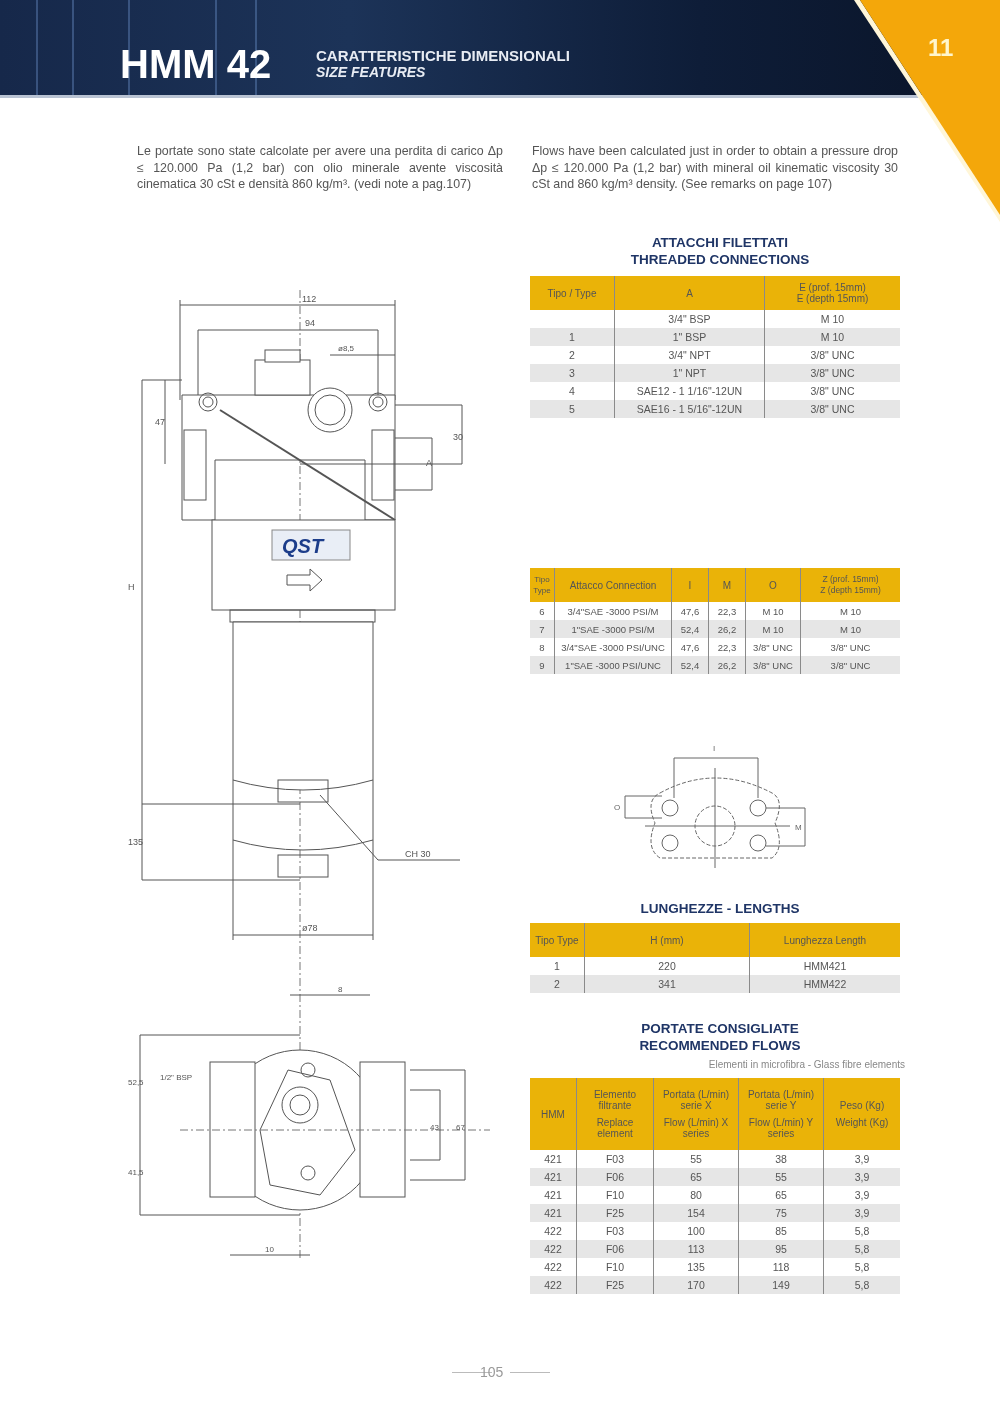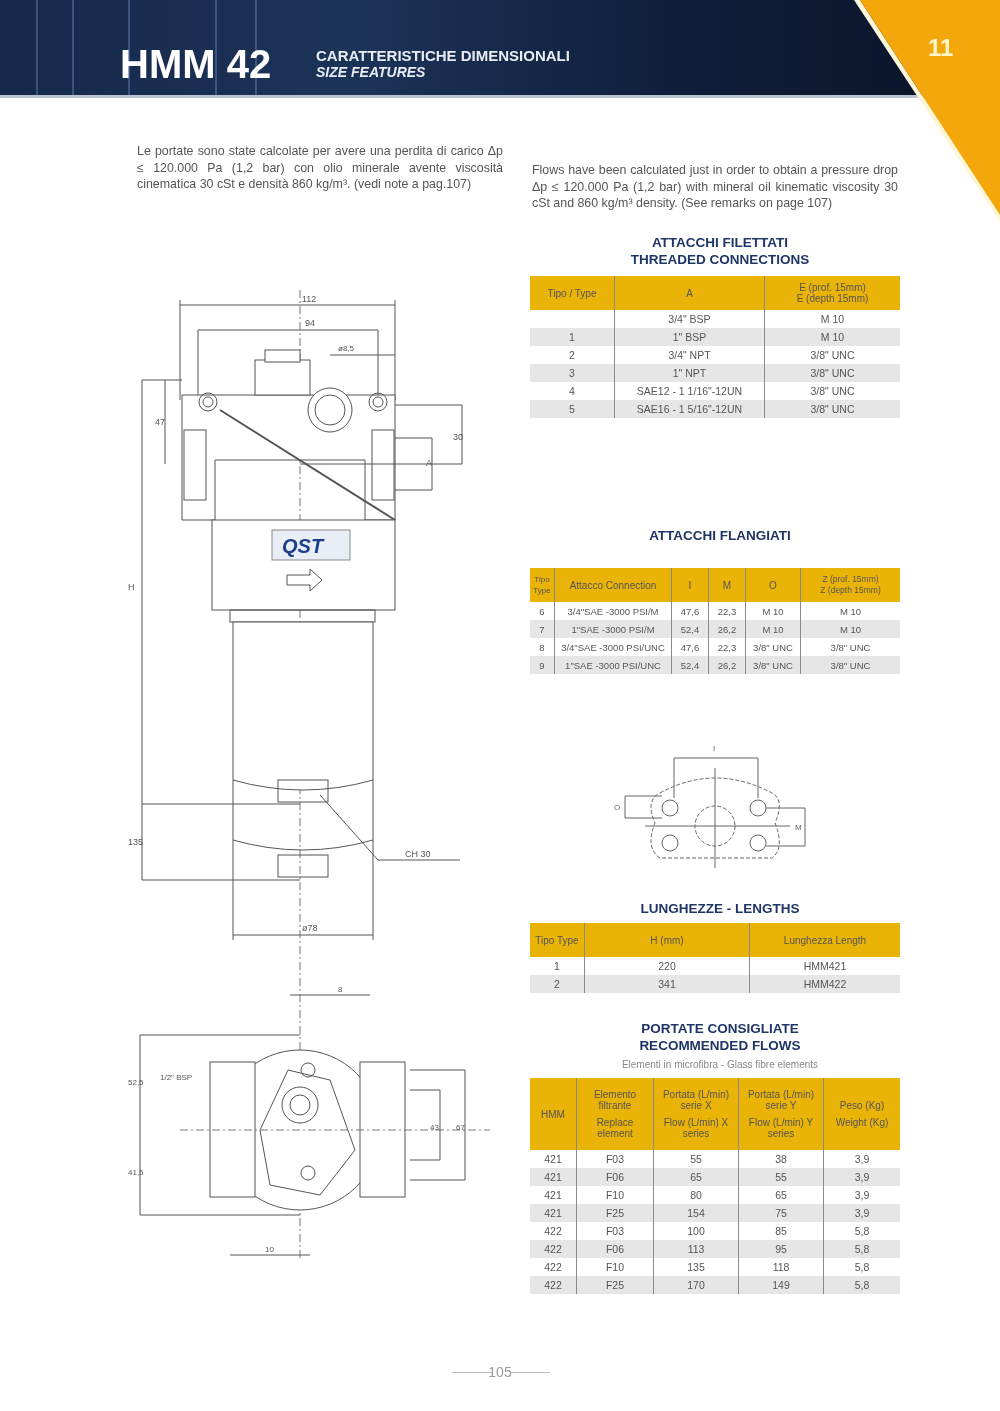--- a/index.html
+++ b/index.html
@@ -27,34 +27,34 @@
   }
   .corner-edge {
     position: absolute; right: 0; top: 0; width: 146px; height: 222px;
     background: #fff6d8;
     clip-path: polygon(0 0, 6px 0, 100% 97%, 100% 100%);
   }
   .page-tab { position: absolute; left: 928px; top: 34px; font-size: 24px; font-weight: bold; color: #fff6cc; }
 
   .intro { position: absolute; top: 143px; width: 366px; font-size: 12.4px; line-height: 16.5px; color: #555; text-align: justify; }
   .intro.it { left: 137px; }
-  .intro.en { left: 532px; margin-top: 19px; }
+  .intro.en { left: 532px; }
 
   .sec-title { position: absolute; width: 380px; text-align: center; font-weight: bold; color: #1f3566; font-size: 13.5px; line-height: 17px; }
 
   table { border-collapse: collapse; position: absolute; font-size: 10.5px; color: #555; }
   th { background: #eab308; font-weight: normal; color: #555; font-size: 10px; line-height: 11px; padding: 2px 2px; }
   td { text-align: center; height: 18px; padding: 0 2px; }
   tr.alt td { background: #e6e6e6; }
   th + th, td + td { border-left: 1.5px solid #8a8a8a; }
 
   .drawing { position: absolute; left: 120px; top: 280px; }
   .footer-line { position: absolute; top: 1372px; height: 1px; background: #bbb; width: 40px; }
-  .page-num { position: absolute; left: 480px; top: 1364px; font-size: 14px; color: #999; width: 40px; text-align: center; }
-  .note { position: absolute; left: 535px; top: 1059px; width: 370px; text-align: center; font-size: 10px; color: #888; }
+  .page-num { position: absolute; left: 480px; top: 1364px; font-size: 14px; color: #999; width: 40px; text-align: left; }
+  .note { position: absolute; left: 535px; top: 1059px; width: 370px; text-align: right; font-size: 10px; color: #888; }
 </style>
 </head>
 <body>
 
 <div class="header">
   <div class="streak" style="left:36px"></div>
   <div class="streak" style="left:72px"></div>
   <div class="streak" style="left:128px"></div>
   <div class="streak" style="left:215px"></div>
   <div class="streak" style="left:255px"></div>
@@ -204,21 +204,20 @@
       </tr>
   <tr class="alt">
         <td>5</td>
         <td>SAE16 - 1 5/16"-12UN</td>
         <td>3/8" UNC</td>
       </tr>
 </tbody>
   </table>
 
 <div class="sec-title" style="left:530px; top:527px">
-  <div>ATTACCHI FLANGIATI</div>
 </div>
 <table style="left:530px; top:568px; width:370px; font-size:9.5px">
   <tbody>
       <tr style="height:34px">
     <th style="width:20px; font-size:8px">Tipo Type</th>
     <th style="width:112px">Attacco Connection</th>
     <th style="width:32px">I</th>
     <th style="width:32px">M</th>
     <th style="width:50px">O</th>
     <th style="white-space:pre-line; font-size:8.5px">Z (prof. 15mm)

